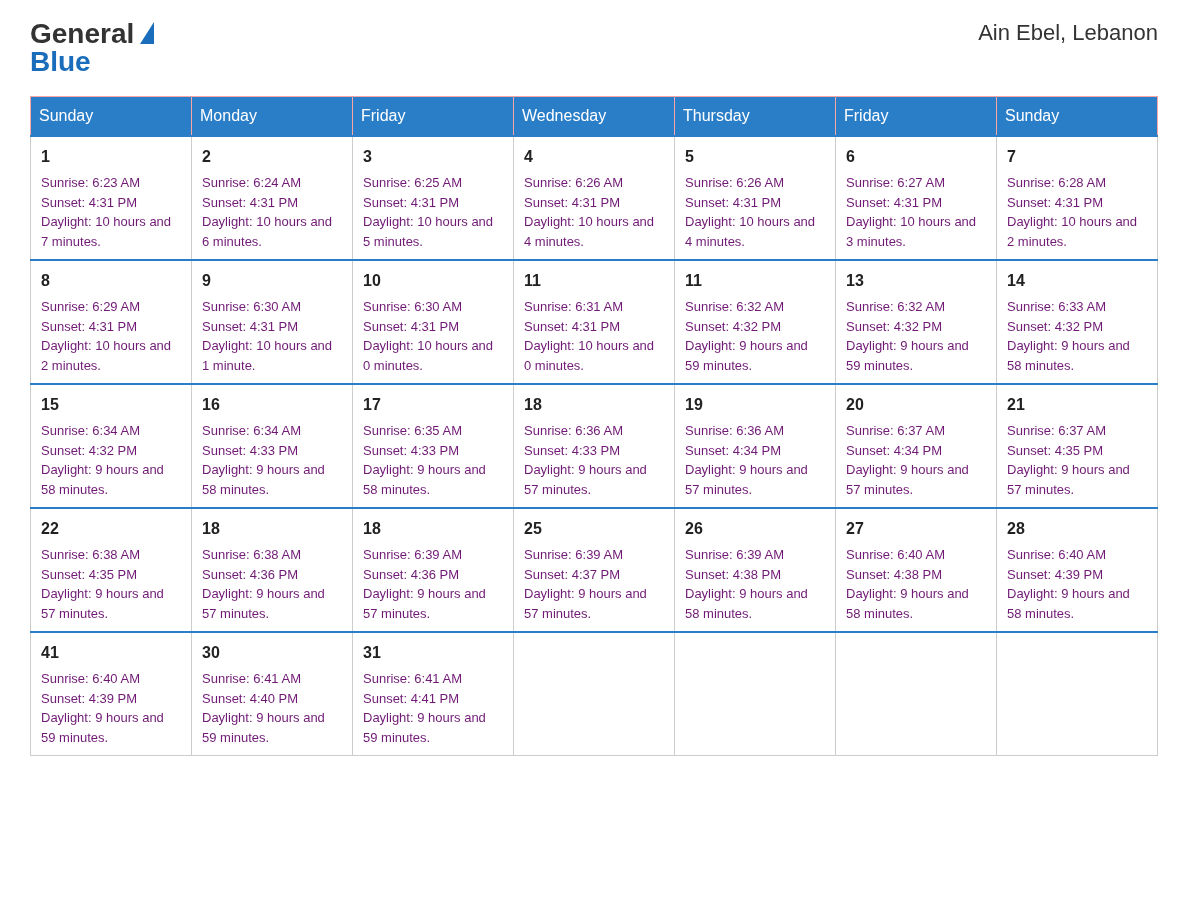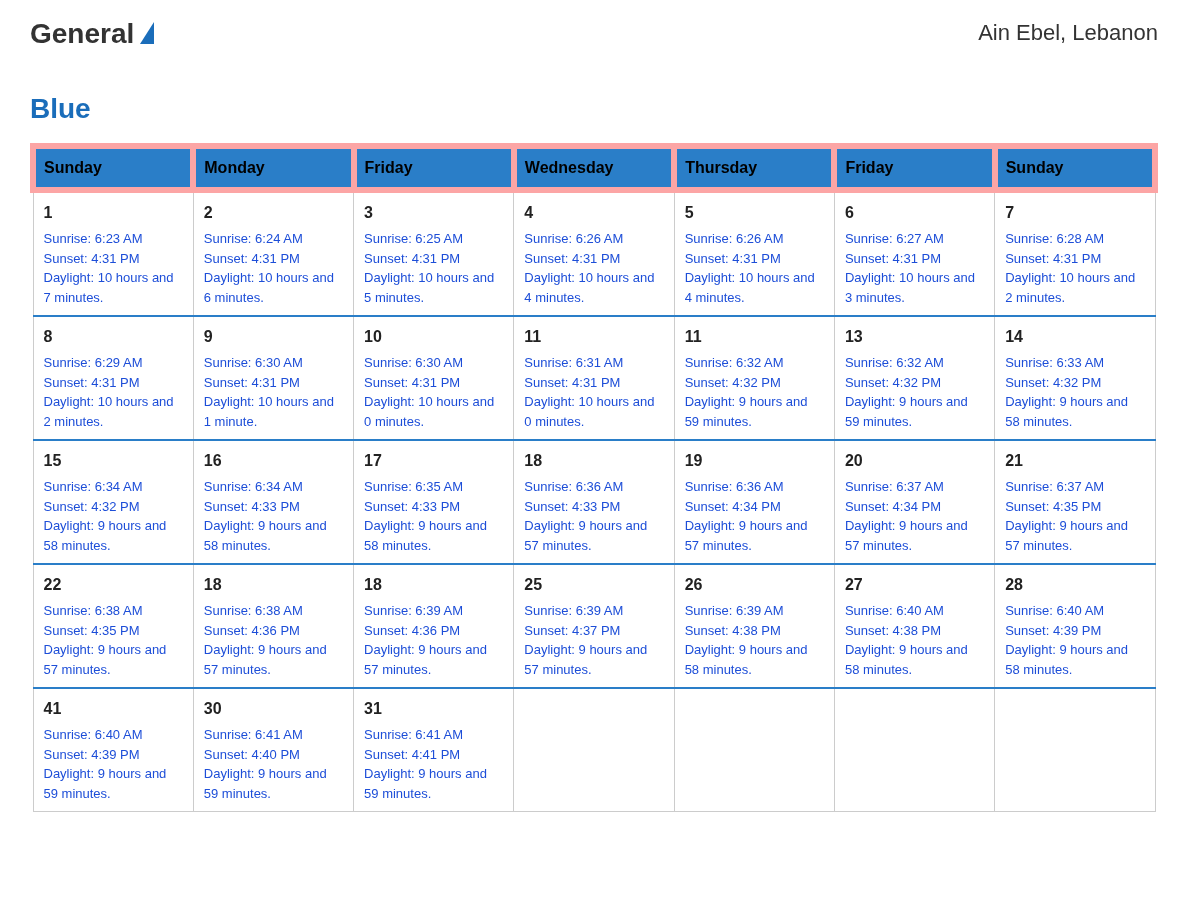--- a/index.html
+++ b/index.html
@@ -28,21 +28,20 @@
       color: #333;
       line-height: 1;
     }
     .logo-blue {
       font-size: 28px;
       font-weight: bold;
       color: #1a6dba;
       line-height: 1;
       display: flex;
       align-items: center;
-      margin-top: 47px;
     }
     .title-block {
       text-align: right;
     }
     .month-title {
       font-size: 52px;
       font-weight: bold;
       color: #1a1a1a;
       line-height: 1.1;
     }
@@ -51,46 +50,46 @@
       color: #333;
       margin-top: 0;
     }
     .calendar {
       width: 100%;
       border-collapse: collapse;
       border: 1px solid #aaa;
     }
     .calendar thead tr th {
       background-color: #2a7ec8;
-      color: #000000;
+      color: #ffffff;
       font-size: 16px;
-      font-weight: bold;
+      font-weight: normal;
       padding: 10px 8px;
       text-align: left;
-      border: 6px solid #fca5a5;
+      border: 1px solid #fca5a5;
     }
     .calendar tbody tr td {
       vertical-align: top;
       border: 1px solid #ccc;
       padding: 8px 10px;
       width: 14.28%;
       font-size: 13px;
       line-height: 1.5;
     }
     .calendar tbody tr {
       border-top: 2px solid #2a7ec8;
     }
     .day-number {
       font-size: 16px;
       font-weight: bold;
       color: #222;
       margin-bottom: 4px;
     }
     .day-info {
-      color: #1d4ed8;
+      color: #701a75;
       font-size: 13px;
     }
     .empty-cell {
       background: #fff;
     }
   </style>
 </head>
 <body>
 
 <div class="header">

